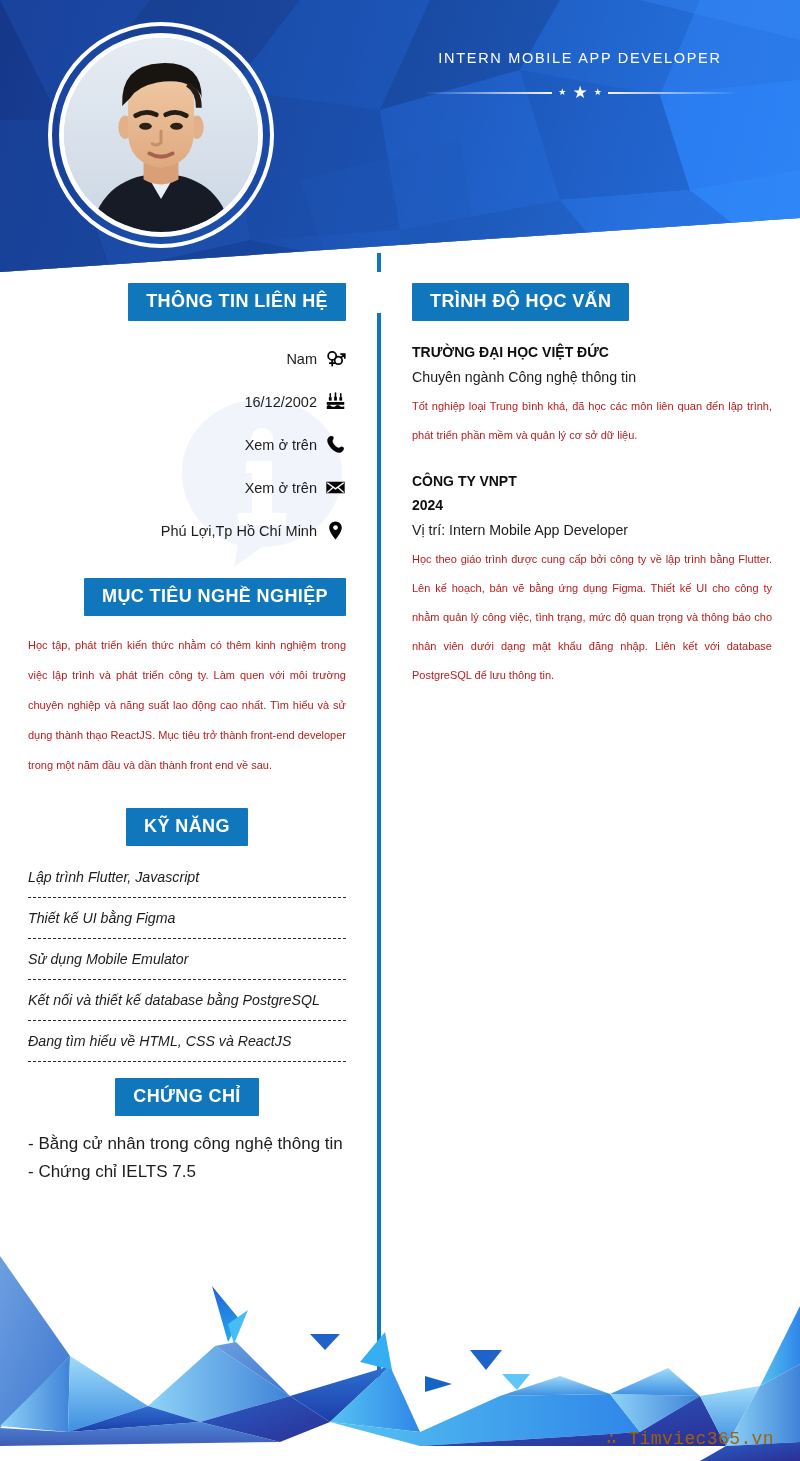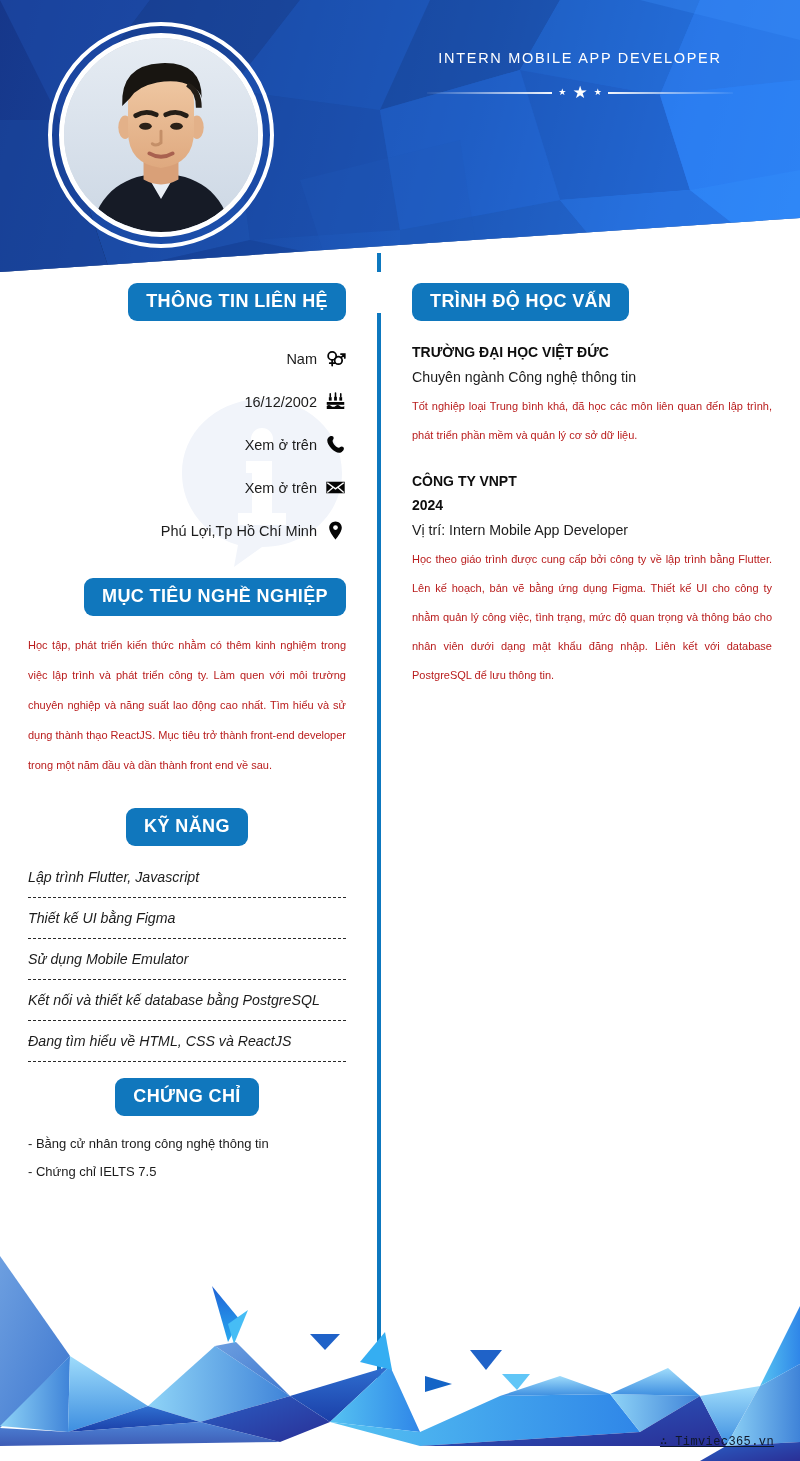--- a/index.html
+++ b/index.html
@@ -104,21 +104,21 @@
   }
 
   .badge {
     display: inline-block;
     background: #1077bd;
     color: #ffffff;
     font-weight: bold;
     font-size: 18px;
     letter-spacing: .4px;
     padding: 8px 18px 10px 18px;
-    border-radius: 9px;
+    border-radius: 1px;
     line-height: 20px;
     white-space: nowrap;
   }
   .badge-row-right { text-align: right; }
   .badge-row-center { text-align: center; }
   .badge-row-left { text-align: left; }
 
   
   #contactBlock { position: relative; margin-top: 16px; }
   #infoWatermark {
@@ -168,37 +168,36 @@
     font-size: 14.2px; color: #1c1c1c; line-height: 22px; padding-top: 8px;
   }
   .skill-sep {
     margin-top: 9px; margin-bottom: 1px;
     border-top: 1px dashed #2a2a2a;
     height: 0; width: 100%;
   }
 
   
   #certList { margin-top: 14px; }
-  .cert-item { font-size: 13px; color: #1c1c1c; line-height: 28px; }
+  .cert-item { font-size: 17px; color: #1c1c1c; line-height: 28px; }
 
   
   #decorBottom {
     position: absolute; left: 0; bottom: 0; width: 800px; height: 215px;
     pointer-events: none;
   }
   #decorBottom svg { display: block; width: 800px; height: 215px; }
 
   #footerMark {
     position: absolute; right: 26px; bottom: 12px;
     font-family: "Liberation Mono", "DejaVu Sans Mono", monospace;
-    font-size: 12px;
-    color: #0f172a;
+    font-size: 18px;
+    color: #a16207;
     letter-spacing: .4px;
     white-space: nowrap;
-    text-decoration: underline;
   }
 </style>
 </head>
 <body>
 
 <div id="page">
 
   <div id="header">
     <div id="headerShade"></div>
     <svg class="poly" viewBox="0 0 800 272" preserveAspectRatio="none">

